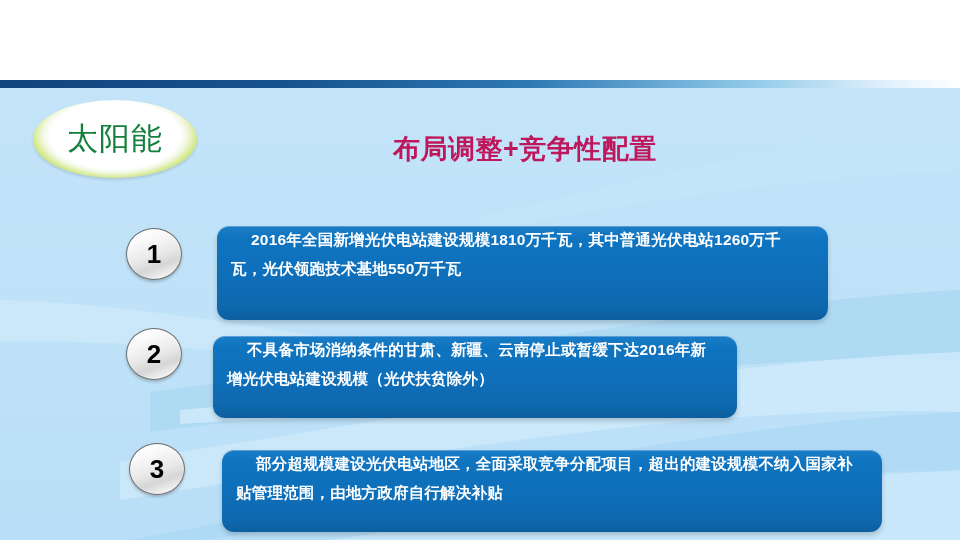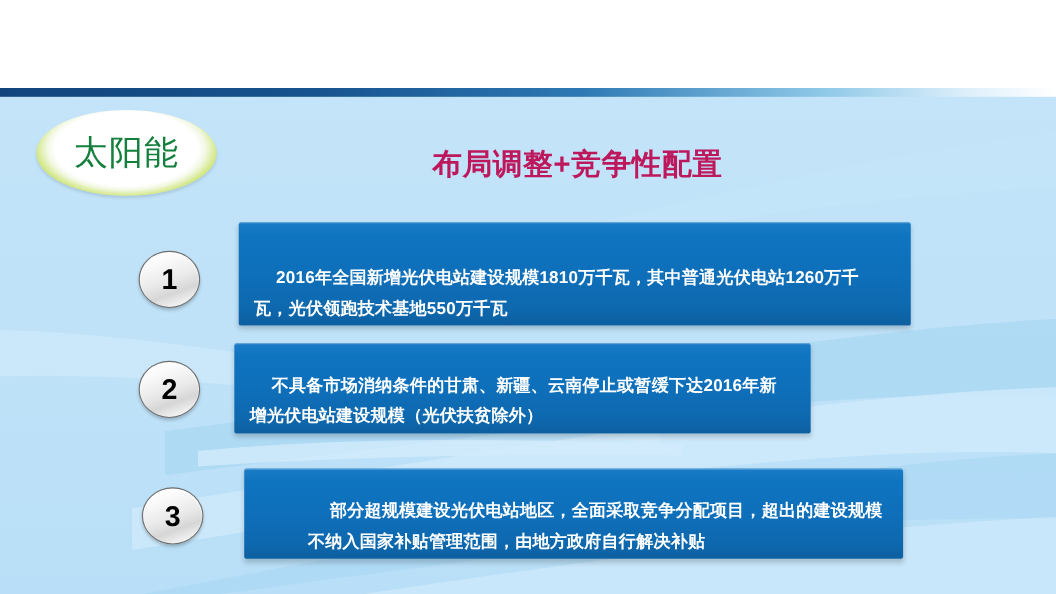--- a/index.html
+++ b/index.html
@@ -142,47 +142,48 @@
     box-shadow: 0 2px 3px rgba(0,0,0,0.22), inset 0 1px 2px rgba(255,255,255,0.9);
     display: flex;
     align-items: center;
     justify-content: center;
     font-size: 26px;
     font-weight: bold;
     color: #000000;
   }
   .box {
     position: absolute;
-    border-radius: 2px;
+    border-radius: 12px;
     background: linear-gradient(to bottom,
         #1a7cc6 0%, #0f74c0 14%, #0e6fba 50%, #0e68ae 84%, #0d5f9f 100%);
     box-shadow: 0 3px 5px rgba(0,0,0,0.18), inset 0 1px 0 rgba(255,255,255,0.28);
     display: flex;
-    align-items: flex-end;
+    align-items: flex-start;
     box-sizing: border-box;
+    margin-top: 24px;
   }
   .box-text {
     color: #ffffff;
     font-size: 15.5px;
     font-weight: bold;
     line-height: 1.85;
     text-indent: 20px;
     padding: 0 16px 0 14px;
     letter-spacing: 0.2px;
   }
 
   
   #row-1 .num-circle { left: 126px; top: 228px; }
   #row-1 .box { left: 217px; top: 202px; width: 611px; height: 94px; }
 
   #row-2 .num-circle { left: 126px; top: 328px; }
   #row-2 .box { left: 213px; top: 312px; width: 524px; height: 82px; }
 
   #row-3 .num-circle { left: 129px; top: 443px; }
-  #row-3 .box { left: 222px; top: 426px; width: 599px; height: 82px; padding-left: 44px; }
+  #row-3 .box { left: 222px; top: 426px; width: 660px; height: 82px; }
 </style>
 </head>
 <body>
 
 <div id="slide">
 
   <div class="bg-waves">
     <svg viewBox="0 0 960 540" xmlns="http://www.w3.org/2000/svg" aria-hidden="true">
       <defs>
         <linearGradient id="bgGrad" x1="0" y1="0" x2="0" y2="1">

